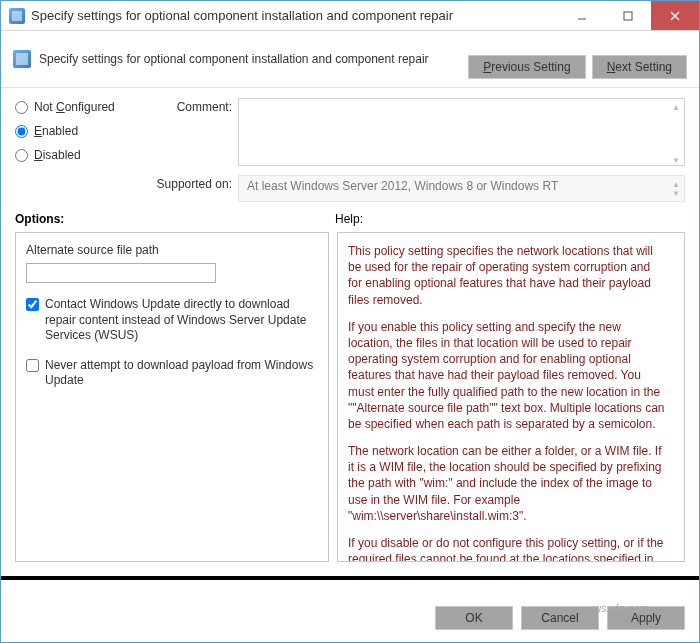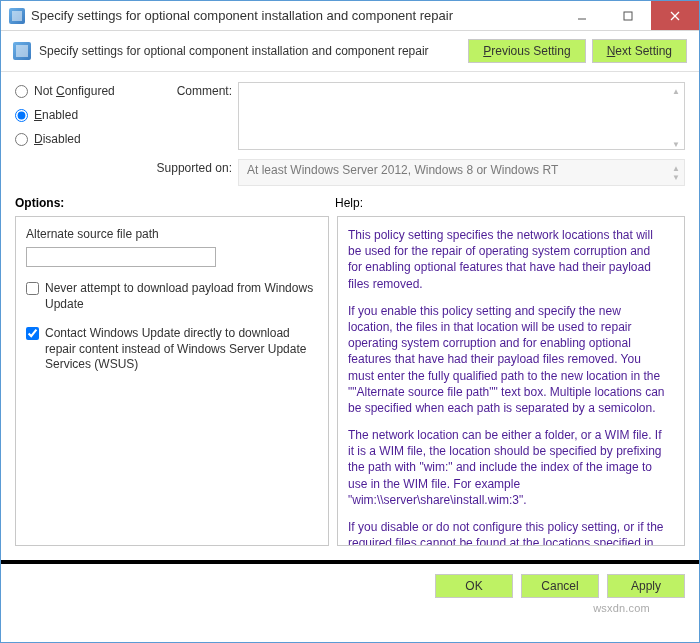--- a/index.html
+++ b/index.html
@@ -12,21 +12,21 @@
     .win-controls { display: flex; height: 100%; }
     .win-btn { width: 46px; height: 100%; display: flex; align-items: center; justify-content: center; color: #555; }
     .win-btn.close { background: #c75050; color: #fff; width: 48px; }
     .win-btn svg { width: 10px; height: 10px; }
     
     .toolbar { padding: 8px 12px; display: flex; align-items: center; border-bottom: 1px solid #e0e0e0; background: #fff; }
     .toolbar-icon { width: 18px; height: 18px; margin-right: 8px; background: linear-gradient(135deg,#6bb0e8,#3a7bc0); border-radius: 2px; position: relative; }
     .toolbar-icon::after { content:""; position:absolute; inset:3px; background:#fff; opacity:0.5; }
     .toolbar-title { flex: 1; color: #333; }
     .nav-buttons { display: flex; gap: 6px; }
-    .btn { background: #bef264; border: 1px solid #c8c8c8; padding: 4px 14px; color: #333; cursor: pointer; }
+    .btn { background: #a3a3a3; border: 1px solid #c8c8c8; padding: 4px 14px; color: #333; cursor: pointer; margin-top: 16px; }
     .btn .ul { text-decoration: underline; }
     
     .config-area { padding: 10px 14px 6px 14px; display: flex; }
     .radio-col { width: 135px; padding-top: 2px; }
     .radio-item { display: flex; align-items: center; margin-bottom: 10px; color: #333; }
     .radio-item input { margin: 0 6px 0 0; }
     .right-col { flex: 1; display: flex; flex-direction: column; gap: 6px; }
     .field-row { display: flex; align-items: flex-start; }
     .field-label { width: 88px; text-align: right; padding-right: 6px; padding-top: 2px; color: #333; }
     .field-box { flex: 1; }
@@ -34,21 +34,21 @@
     .supported-box { width: 100%; height: 27px; border: 1px solid #e6e6e6; background: #f7f7f7; resize: none; color: #7a7a7a; padding: 3px 8px; position: relative; }
     .supported-box::after { content:""; position:absolute; right:2px; top:2px; bottom:2px; width:14px; background:#f7f7f7; }
     .scroll-arrow { position:absolute; right:3px; width:12px; height:12px; display:flex; align-items:center; justify-content:center; color:#bbb; font-size:8px; }
 
     .panels-labels { display: flex; padding: 4px 14px 2px 14px; }
     .panels-labels .lbl-left { width: 320px; font-weight: bold; }
     .panels { display: flex; gap: 8px; padding: 4px 14px 14px 14px; height: 348px; }
     .panel { border: 1px solid #c8c8c8; background: #fff; padding: 10px; overflow: hidden; }
     .panel-options { width: 314px; }
     .panel-help { flex: 1; overflow-y: hidden; position: relative; }
-    .help-text { color: #4c1d95; line-height: 1.35; padding-right: 8px; }
+    .help-text { color: #7f1d1d; line-height: 1.35; padding-right: 8px; }
     .help-text p { margin: 0 0 11px 0; }
     .opt-label { color: #333; margin-bottom: 6px; }
     .opt-input { width: 190px; border: 1px solid #b0b0b0; height: 20px; padding: 1px 4px; background: #fff; }
     .check-item { display: flex; align-items: flex-start; margin-top: 14px; color: #333; }
     .check-item input { margin: 1px 6px 0 0; flex-shrink: 0; }
     .check-item span { line-height: 1.3; }
 
     .footer { border-top: 4px solid #000000; padding: 10px 14px; display: flex; justify-content: flex-end; gap: 8px; }
     .footer .btn { min-width: 78px; text-align: center; }
     .watermark { position: absolute; bottom: 29px; right: 50px; color: #aaa; font-size: 11px; letter-spacing: 0.2px; pointer-events:none;}
@@ -126,26 +126,26 @@
 <div class="panels-labels">
   <div class="lbl-left">Options:</div>
   <div>Help:</div>
 </div>
 
 <div class="panels">
   <div class="panel panel-options">
     <div class="opt-label">Alternate source file path</div>
     <input type="text" class="opt-input" value="" style="">
     <label class="check-item">
+      <input type="checkbox" checked="" style="">
+      <span>Contact Windows Update directly to download repair content instead of Windows Server Update Services (WSUS)</span>
+    </label>
+    <label class="check-item">
       <input type="checkbox" style="">
       <span>Never attempt to download payload from Windows Update</span>
-    </label>
-    <label class="check-item">
-      <input type="checkbox" checked="" style="">
-      <span>Contact Windows Update directly to download repair content instead of Windows Server Update Services (WSUS)</span>
     </label>
   </div>
   <div class="panel panel-help">
     <div class="help-text">
       <p>This policy setting specifies the network locations that will be used for the repair of operating system corruption and for enabling optional features that have had their payload files removed.</p>
       <p>If you enable this policy setting and specify the new location, the files in that location will be used to repair operating system corruption and for enabling optional features that have had their payload files removed. You must enter the fully qualified path to the new location in the ""Alternate source file path"" text box. Multiple locations can be specified when each path is separated by a semicolon.</p>
       <p>The network location can be either a folder, or a WIM file. If it is a WIM file, the location should be specified by prefixing the path with "wim:" and include the index of the image to use in the WIM file. For example "wim:\\server\share\install.wim:3".</p>
       <p>If you disable or do not configure this policy setting, or if the required files cannot be found at the locations specified in this</p>
     </div>
   </div>

